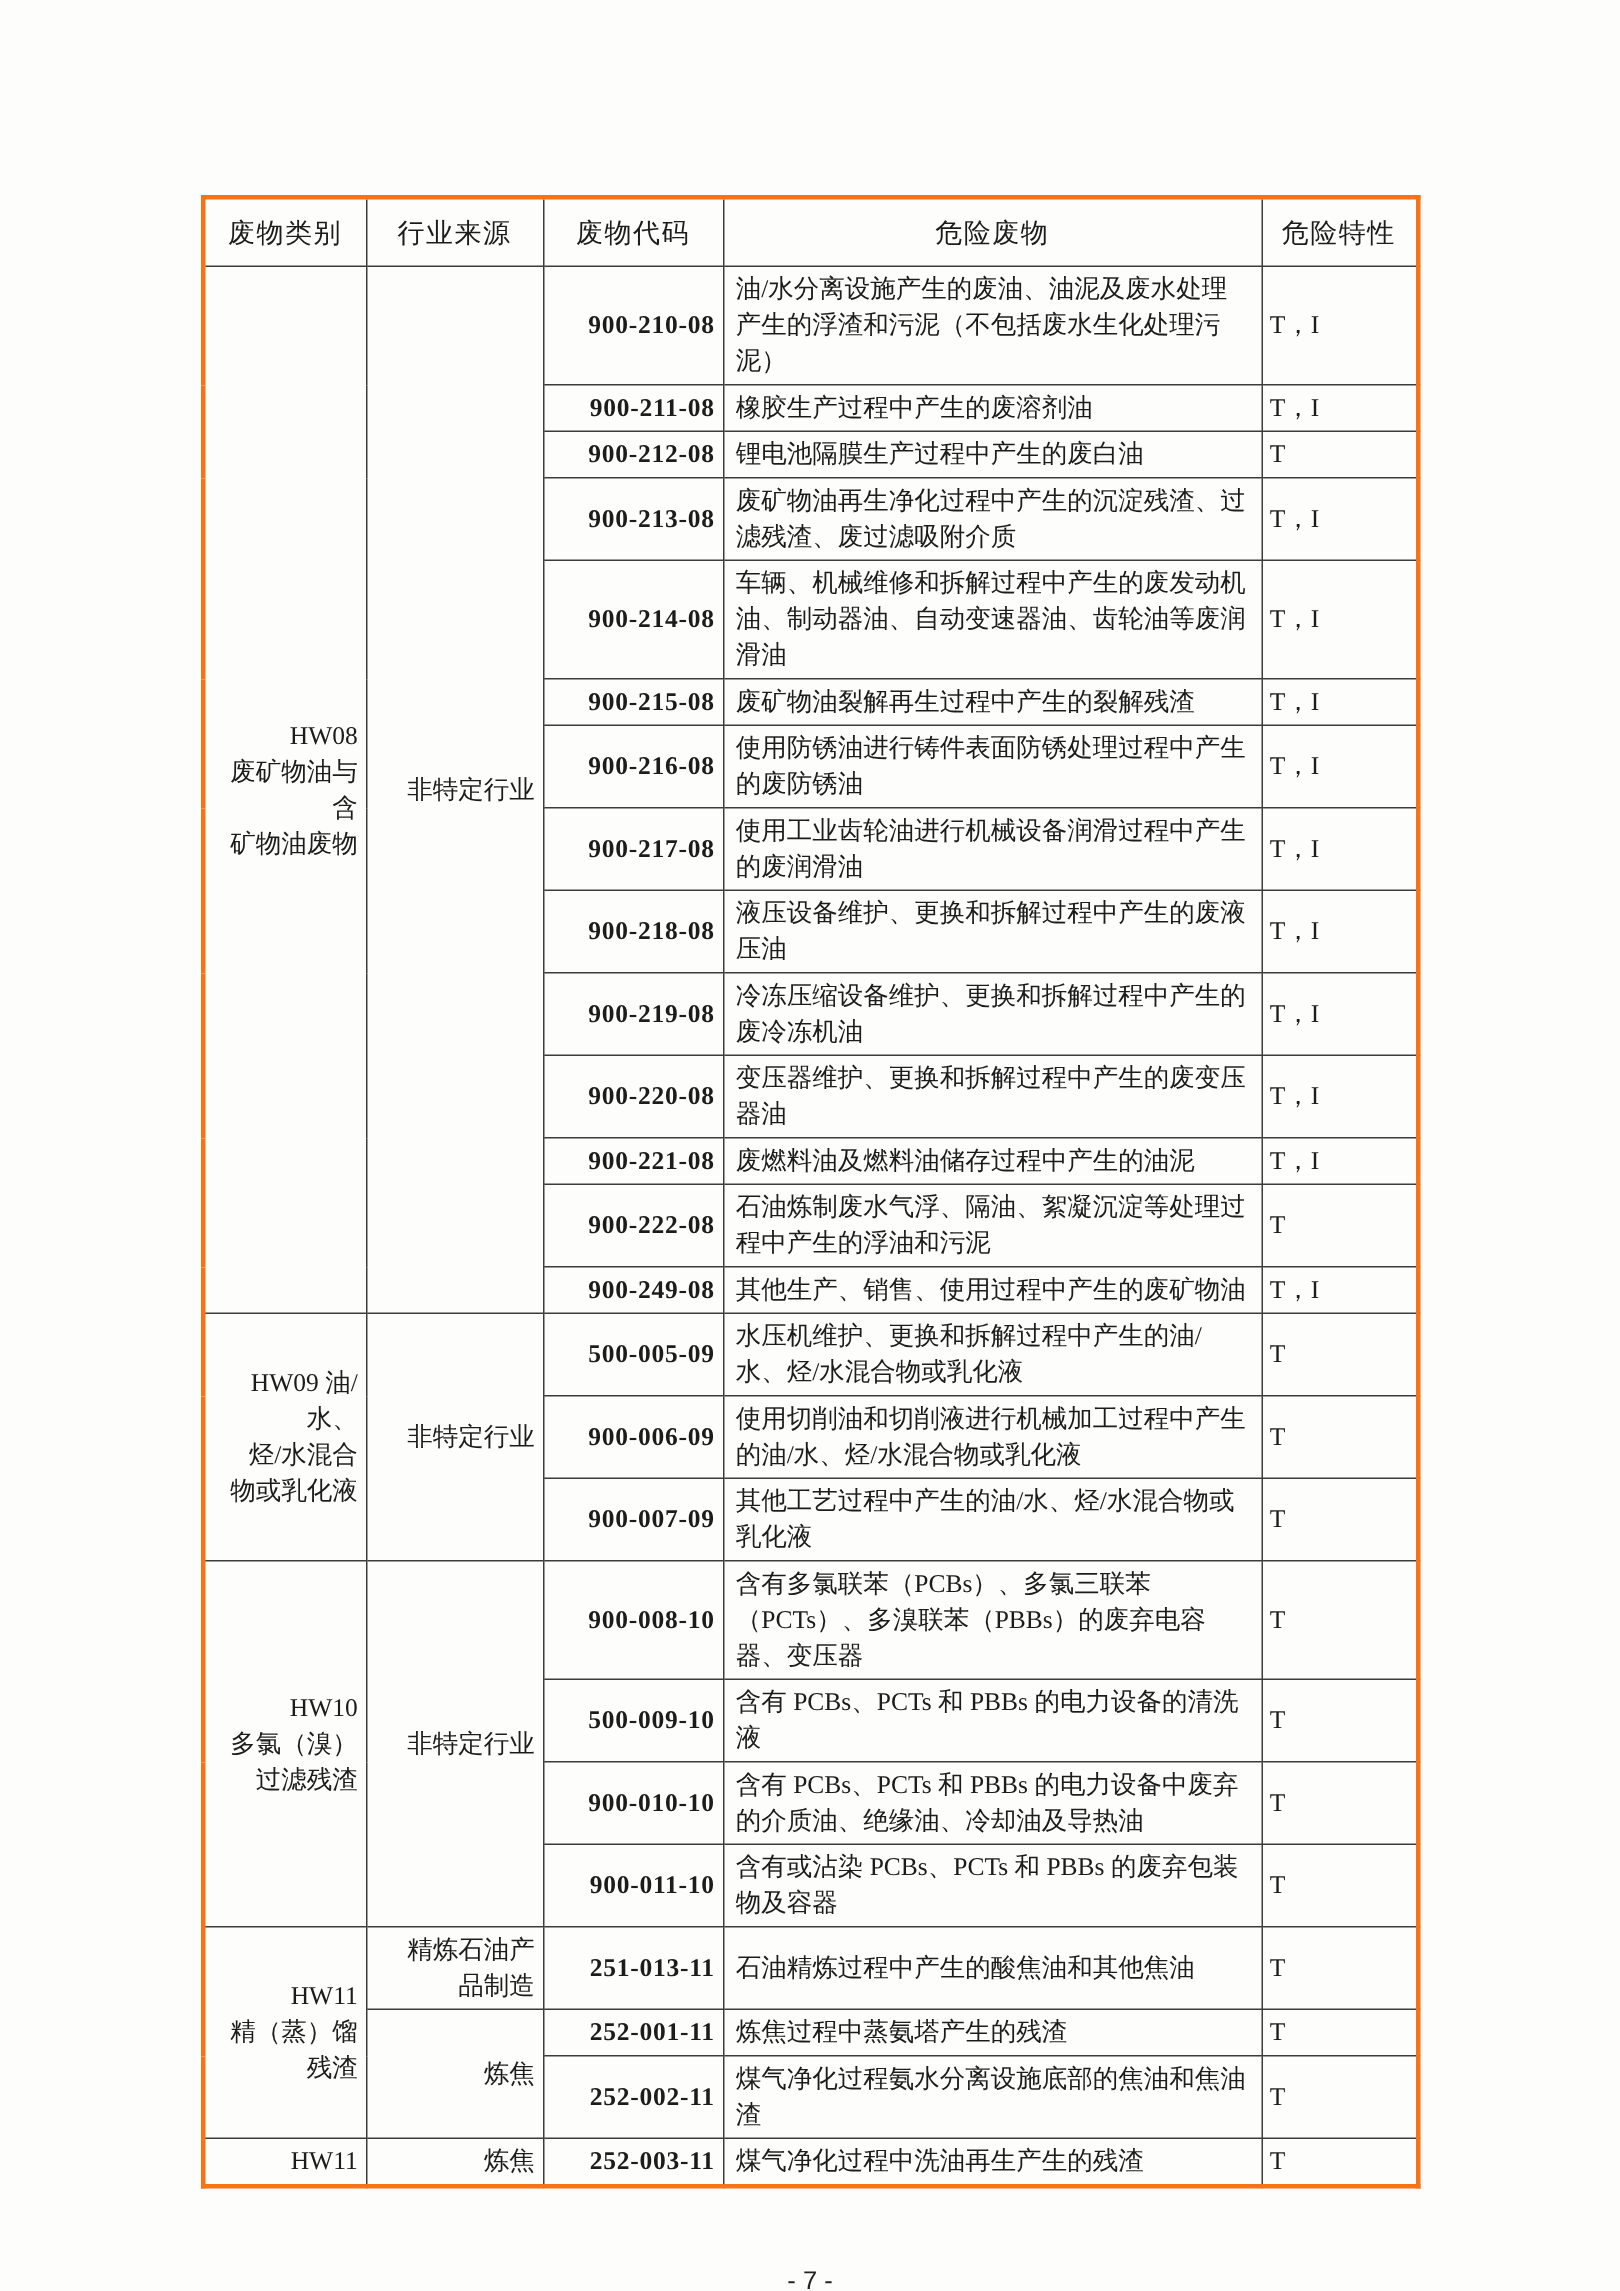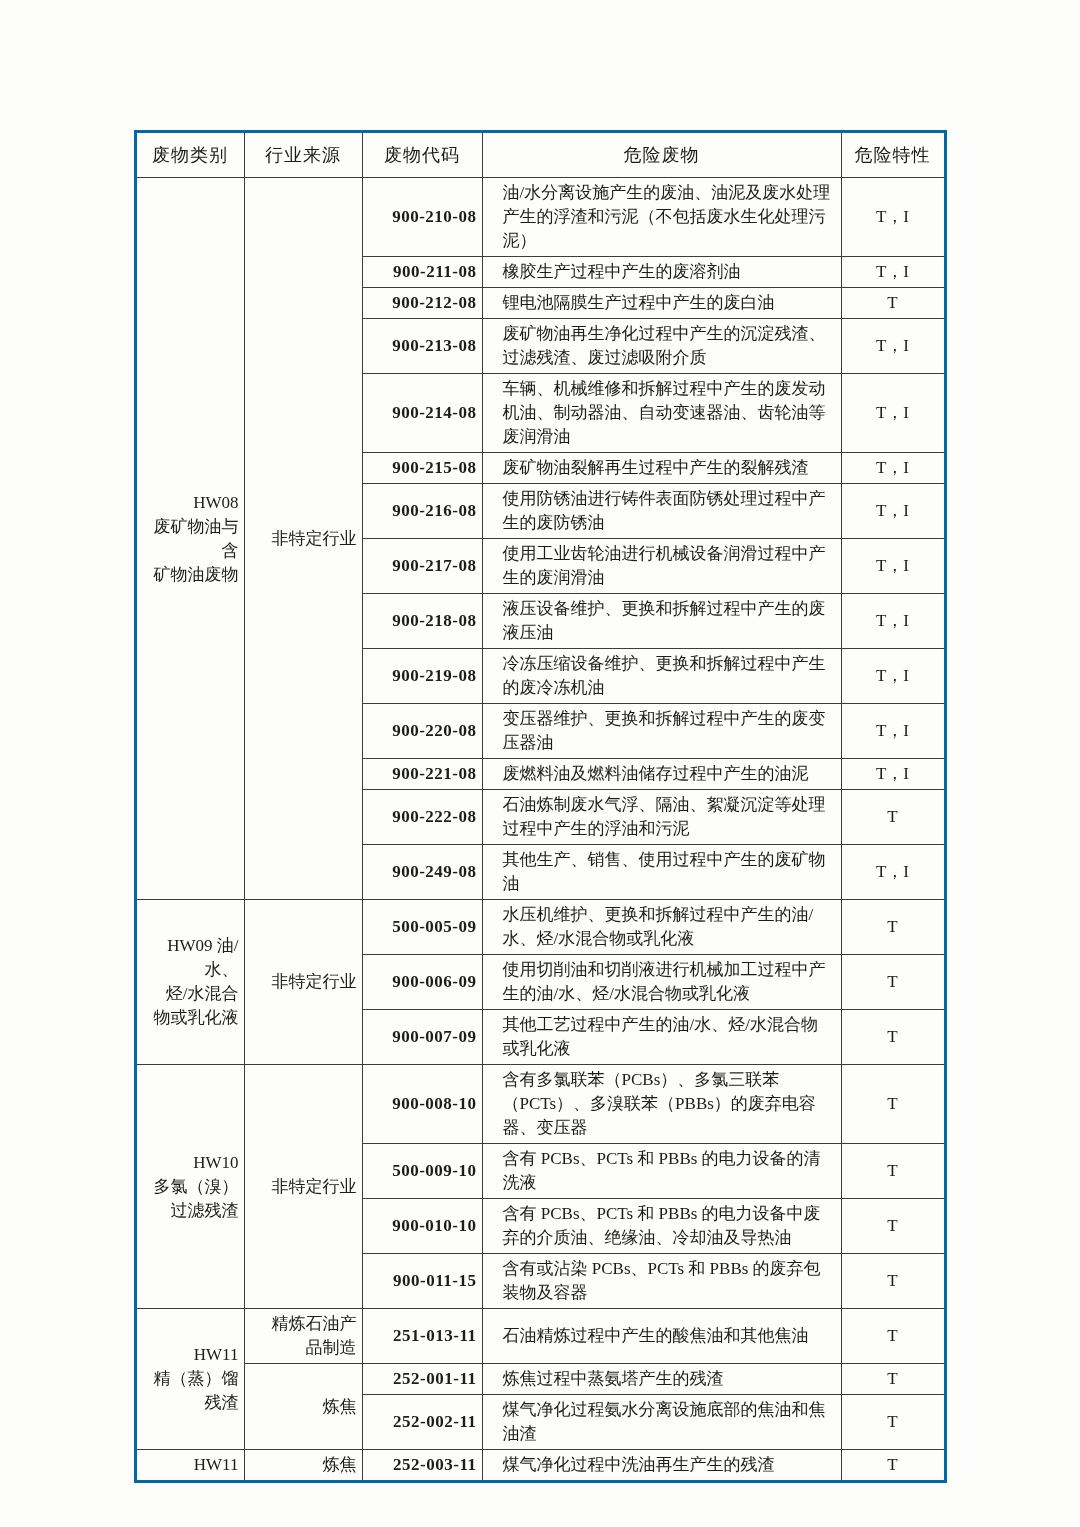--- a/index.html
+++ b/index.html
@@ -13,21 +13,21 @@
     width: 1080px;
     height: 1527px;
     position: relative;
     box-sizing: border-box;
     padding-top: 130px;
   }
   table.waste-table {
     width: 810px;
     margin: 0 auto;
     border-collapse: collapse;
-    border: 3px solid #0369a1;
+    border: 3px solid #f97316;
     background: #fdfdfc;
     table-layout: fixed;
   }
   col.c-cat  { width: 109px; }
   col.c-ind  { width: 118px; }
   col.c-code { width: 120px; }
   col.c-desc { width: 359px; }
   col.c-haz  { width: 104px; }
   th, td {
     border: 1px solid #3c3c3c;
@@ -49,25 +49,25 @@
     text-align: right;
     white-space: pre-line;
   }
   td.code {
     text-align: right;
     letter-spacing: 0.5px;
     font-weight: bold;
   }
   td.desc {
     text-align: left;
-    padding-left: 20px;
+    padding-left: 8px;
     padding-right: 6px;
   }
   td.haz {
-    text-align: center;
+    text-align: left;
   }
   .footer {
     text-align: center;
     margin-top: 52px;
     font-size: 17px;
     font-family: "Liberation Sans", "DejaVu Sans", sans-serif;
     color: #222;
   }
 </style>
 </head>
@@ -198,21 +198,21 @@
           <td class="code">500-009-10</td>
           <td class="desc">含有 PCBs、PCTs 和 PBBs 的电力设备的清洗液</td>
           <td class="haz">T</td>
         </tr>
         <tr>
           <td class="code">900-010-10</td>
           <td class="desc">含有 PCBs、PCTs 和 PBBs 的电力设备中废弃的介质油、绝缘油、冷却油及导热油</td>
           <td class="haz">T</td>
         </tr>
         <tr>
-          <td class="code">900-011-15</td>
+          <td class="code">900-011-10</td>
           <td class="desc">含有或沾染 PCBs、PCTs 和 PBBs 的废弃包装物及容器</td>
           <td class="haz">T</td>
         </tr>
         <tr>
           <td class="cat" rowspan="3">HW11
 精（蒸）馏
 残渣</td>
           <td class="ind" rowspan="1">精炼石油产
 品制造</td>
           <td class="code">251-013-11</td>

